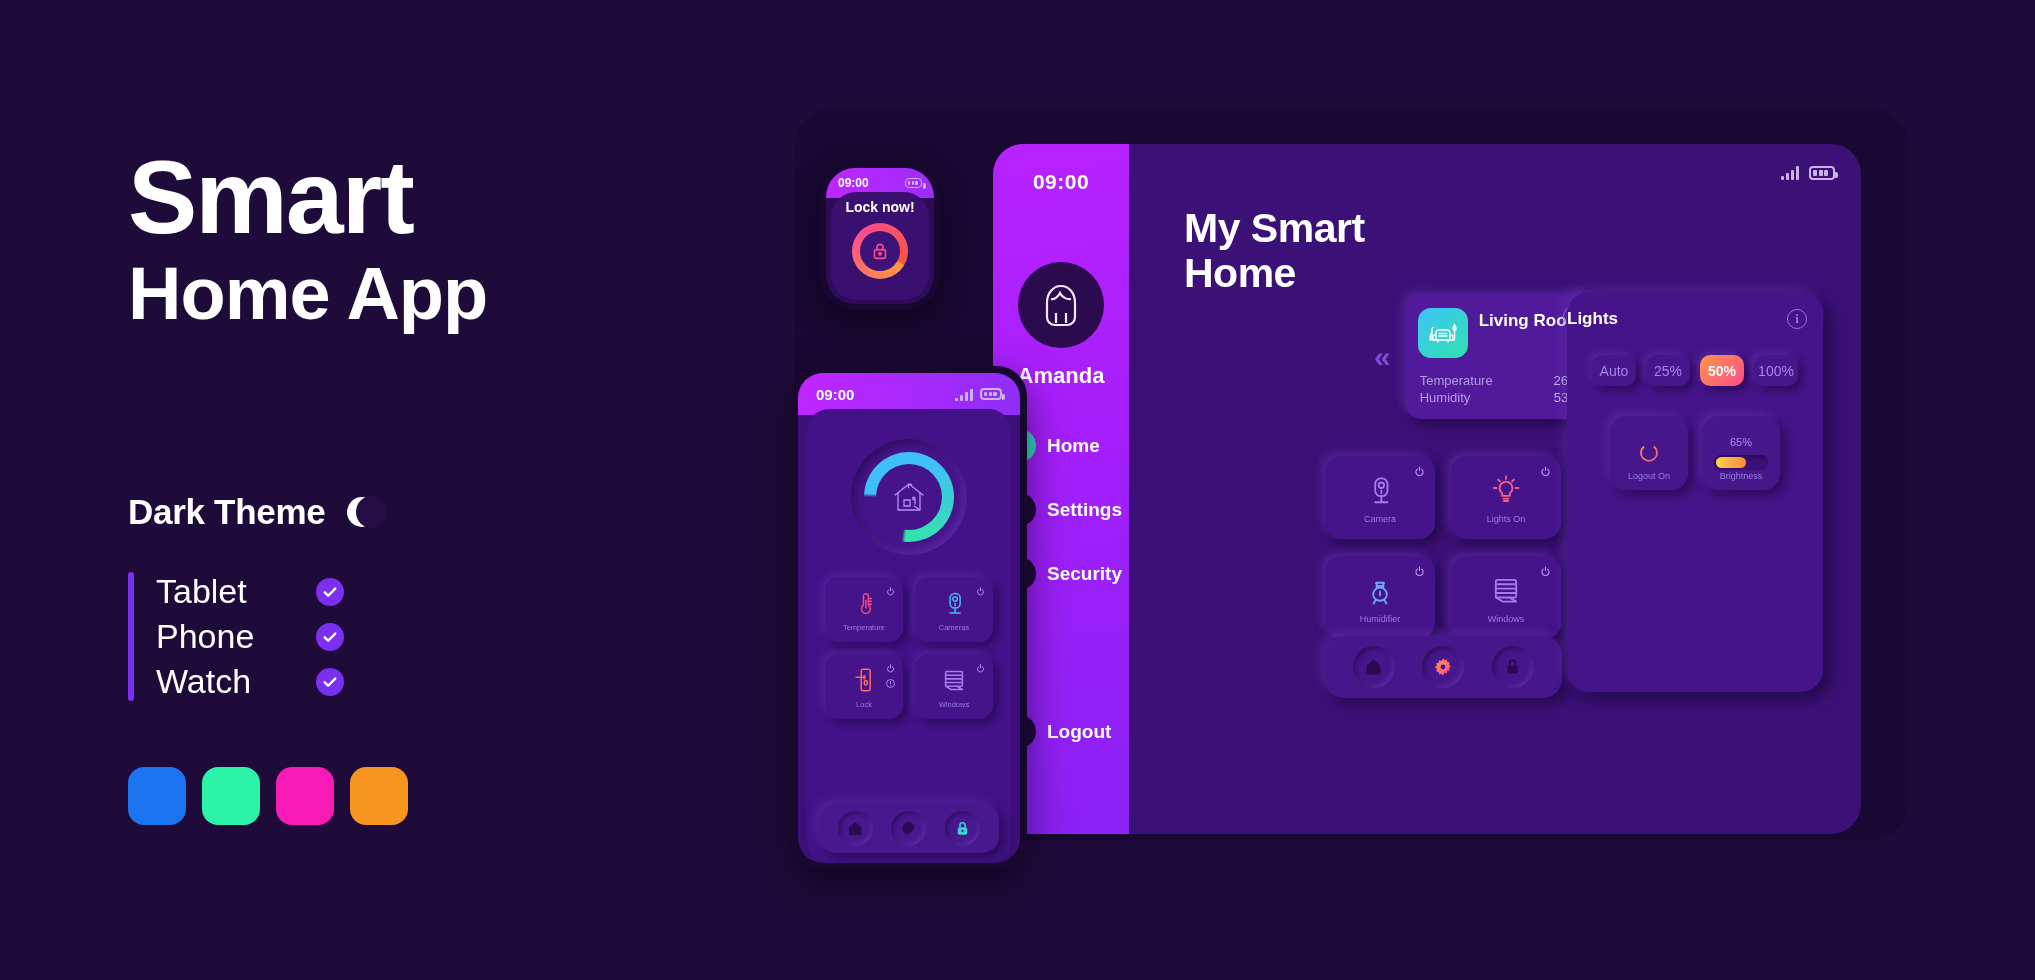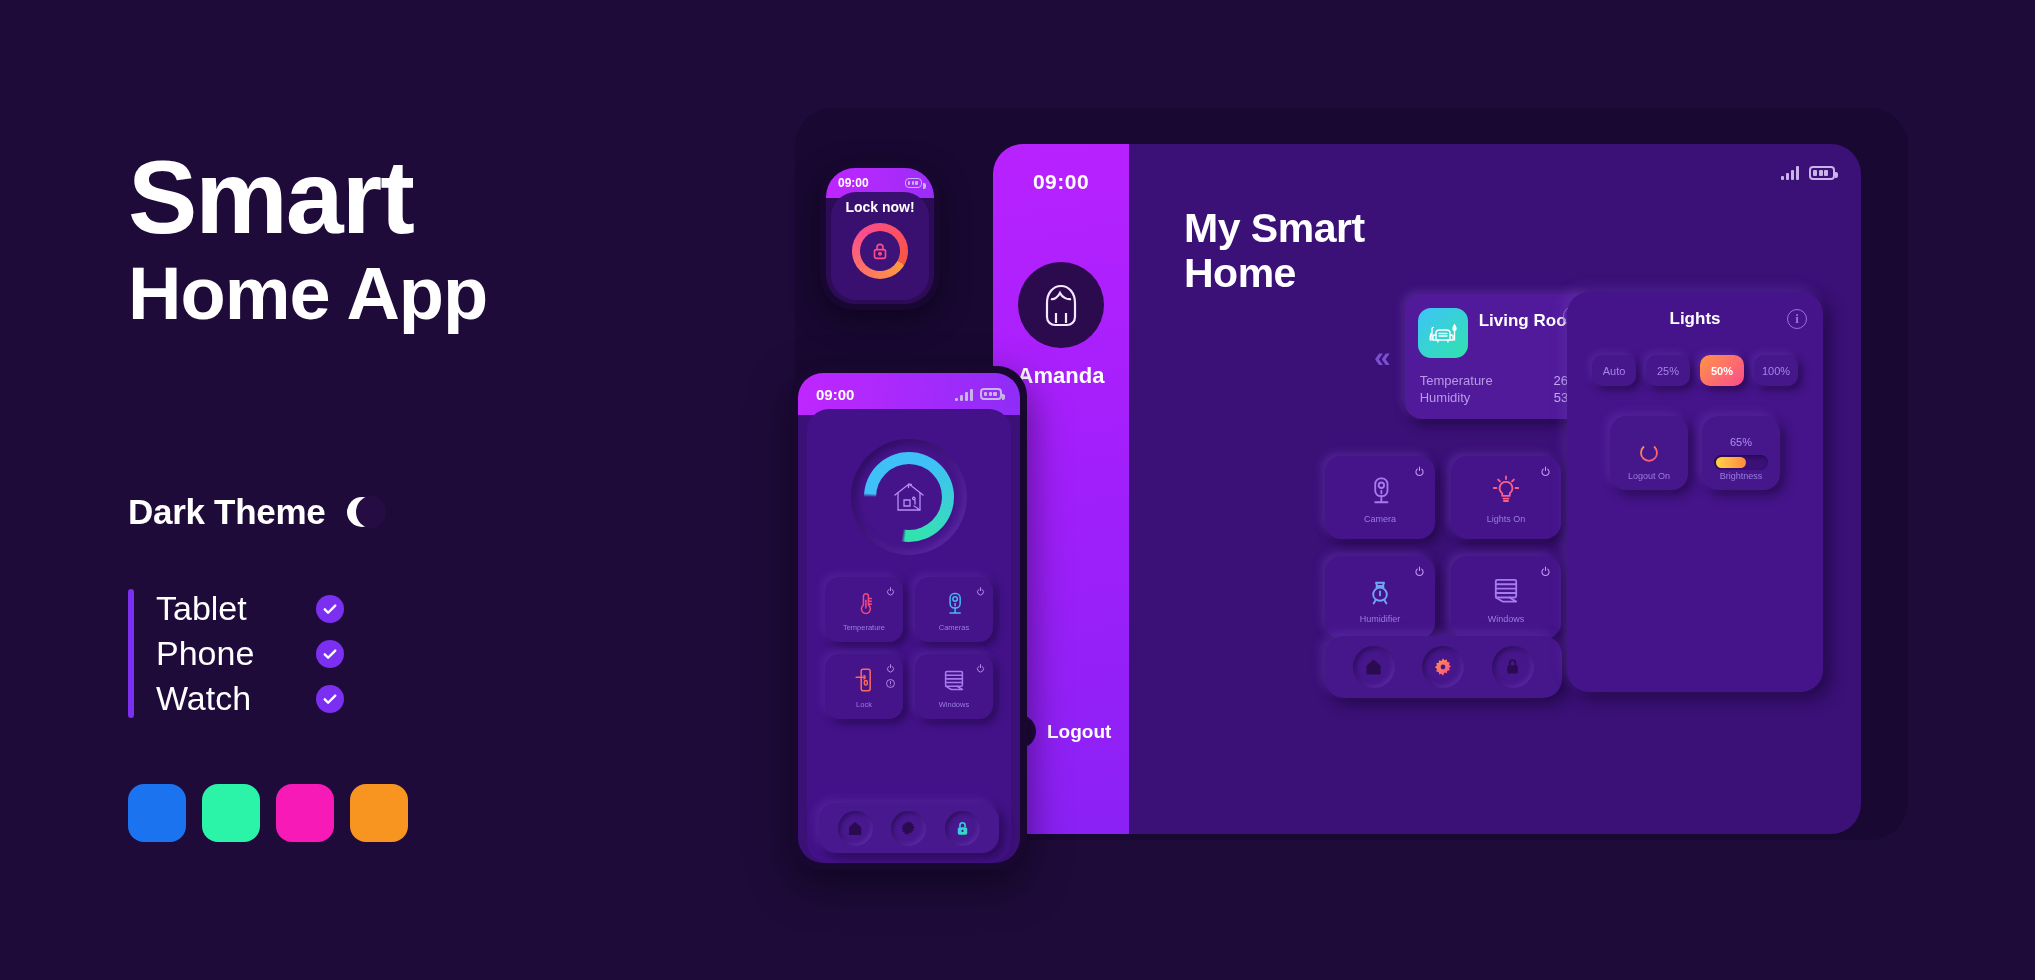--- a/index.html
+++ b/index.html
@@ -27,21 +27,21 @@
   .theme-label { font-size:35px; font-weight:bold; color:#ffffff; letter-spacing:-0.3px; }
   .moon { position:relative; width:30px; height:30px; }
   .moon .disc {
     position:absolute; inset:0; border-radius:50%; background:#ffffff;
   }
   .moon .cut {
     position:absolute; left:9px; top:-1px; width:30px; height:32px;
     border-radius:50%; background:#250d44;
   }
 
-  .devices { margin-top:57px; display:flex; }
+  .devices { margin-top:40px; display:flex; }
   .devices .bar { width:6px; background:#7b2ff0; border-radius:3px; margin-right:22px; }
   .devices .list { display:flex; flex-direction:column; gap:6px; }
   .dev-item { display:flex; align-items:center; }
   .dev-name { font-size:34px; color:#ffffff; width:160px; font-weight:400; }
   .check {
     width:28px; height:28px; border-radius:50%;
     background:#7b2ff0; display:flex; align-items:center; justify-content:center;
   }
   .check svg { width:18px; height:18px; }
 
@@ -142,21 +142,21 @@
     display:flex; align-items:center; justify-content:center;
     box-shadow:inset 2px 2px 5px rgba(20,5,45,0.55), inset -2px -2px 5px rgba(136,82,220,0.35);
   }
   .navbtn svg { width:22px; height:22px; }
 
   .lights {
     position:absolute; right:38px; top:148px; width:256px; height:400px;
     background:#45148a; border-radius:22px;
     box-shadow:-5px -5px 12px rgba(120,70,200,0.30), 7px 7px 16px rgba(14,3,32,0.5);
   }
-  .lights-h { text-align:center; color:#fff; font-size:17px; font-weight:bold; padding-top:17px; }
+  .lights-h { color:#fff; font-size:17px; font-weight:bold; padding-top:17px; }
   .lights .info-i { right:16px; top:17px; }
   .dial-wrap { position:relative; width:150px; height:150px; margin:22px auto 0; }
   .dots { position:absolute; inset:-12px; border-radius:50%; border:2px dotted #6b36bd; }
   .dial-in {
     position:absolute; inset:0; border-radius:50%; background:#46168b;
     box-shadow:inset 3px 3px 8px rgba(20,5,45,0.6), inset -3px -3px 8px rgba(140,85,225,0.40);
   }
   .ring {
     position:absolute; inset:16px; border-radius:50%;
     background:conic-gradient(from 200deg,#ffd24a,#ff9a3c 28%,#fb5f86 62%,#f94fa1 80%,#ffd24a 100%);
@@ -165,21 +165,21 @@
     position:absolute; inset:18px; border-radius:50%; background:#46168b;
     display:flex; flex-direction:column; align-items:center; justify-content:center; gap:2px;
   }
   .ring-hole svg { width:30px; height:30px; }
   .on-txt { color:#e4d1ff; font-size:15px; font-weight:bold; letter-spacing:1px; }
 
   .presets { display:flex; gap:10px; justify-content:center; margin-top:26px; }
   .preset {
     width:44px; height:31px; border-radius:10px; background:#46168b;
     display:flex; align-items:center; justify-content:center;
-    font-size:11px; color:#a585e8;
+    font-size:14px; color:#a585e8;
     box-shadow:-3px -3px 7px rgba(124,72,205,0.30), 4px 4px 9px rgba(14,3,32,0.48);
   }
   .preset.active { background:linear-gradient(135deg,#ff9446,#fb4d8d); color:#fff; font-weight:bold; }
 
   .ctrls { display:flex; gap:14px; justify-content:center; margin-top:30px; }
   .ctrl {
     width:78px; height:74px; border-radius:16px; background:#46168b; position:relative;
     box-shadow:-4px -4px 9px rgba(124,72,205,0.30), 5px 5px 12px rgba(14,3,32,0.48);
     display:flex; flex-direction:column; align-items:center; justify-content:center;
   }
@@ -335,20 +335,48 @@
     <div class="sidebar">
       <div class="sb-time">09:00</div>
       <div class="avatar">
         <svg viewBox="0 0 64 64" fill="none" stroke="#f3e8ff" stroke-width="2.2">
           <path d="M18 30c0-10 6-17 14-17s14 7 14 17v14c0 5-4 8-8 8H26c-4 0-8-3-8-8z"></path>
           <path d="M22 26c3 1 7-2 9-6 2 4 7 7 11 6"></path>
           <path d="M27 40v10M37 40v10"></path>
         </svg>
       </div>
       <div class="sb-user">Amanda</div>
+      <div class="sb-nav" id="sb-nav">
+          <div class="sb-item">
+            <div class="sb-ic active">
+              <svg viewBox="0 0 25 25" fill="none" stroke="#ffffff" stroke-width="1.6" stroke-linecap="round" stroke-linejoin="round">
+                <path d="M4 11l8-7 8 7v9a1 1 0 0 1-1 1H5a1 1 0 0 1-1-1z" fill="#ffffff" stroke="none"></path>
+              </svg>
+            </div>
+            <div class="sb-label">Home</div>
+          </div>
+          <div class="sb-item">
+            <div class="sb-ic">
+              <svg viewBox="0 0 25 25" fill="none" stroke="#ffffff" stroke-width="1.6" stroke-linecap="round" stroke-linejoin="round">
+                <circle cx="12" cy="12" r="3" fill="#ffffff" stroke="none"></circle>
+                <path d="M12 2.5l1.6 2.2 2.6-.8.5 2.7 2.7.5-.8 2.6 2.2 1.6-2.2 1.6.8 2.6-2.7.5-.5 2.7-2.6-.8L12 21.5l-1.6-2.2-2.6.8-.5-2.7-2.7-.5.8-2.6L3.2 12l2.2-1.6-.8-2.6 2.7-.5.5-2.7 2.6.8z" fill="#ffffff" stroke="none"></path>
+              </svg>
+            </div>
+            <div class="sb-label">Settings</div>
+          </div>
+          <div class="sb-item">
+            <div class="sb-ic">
+              <svg viewBox="0 0 25 25" fill="none" stroke="#ffffff" stroke-width="1.6" stroke-linecap="round" stroke-linejoin="round">
+                <rect x="6" y="10.5" width="12" height="9.5" rx="2.2" fill="#ffffff" stroke="none"></rect>
+                <path d="M8.8 10.5V8a3.2 3.2 0 0 1 6.4 0v2.5" fill="none" stroke="#ffffff" stroke-width="2"></path>
+              </svg>
+            </div>
+            <div class="sb-label">Security</div>
+          </div>
+        </div>
 
       <div class="sb-logout">
         <div class="sb-ic">
           <svg viewBox="0 0 24 24" fill="none" stroke="#fff" stroke-width="2" stroke-linecap="round" stroke-linejoin="round">
             <path d="M9 4H6a2 2 0 0 0-2 2v12a2 2 0 0 0 2 2h3"></path>
               <path d="M15 16l4-4-4-4"></path>
               <path d="M19 12H9"></path>
           </svg>
         </div>
         <div class="sb-label">Logout</div>

